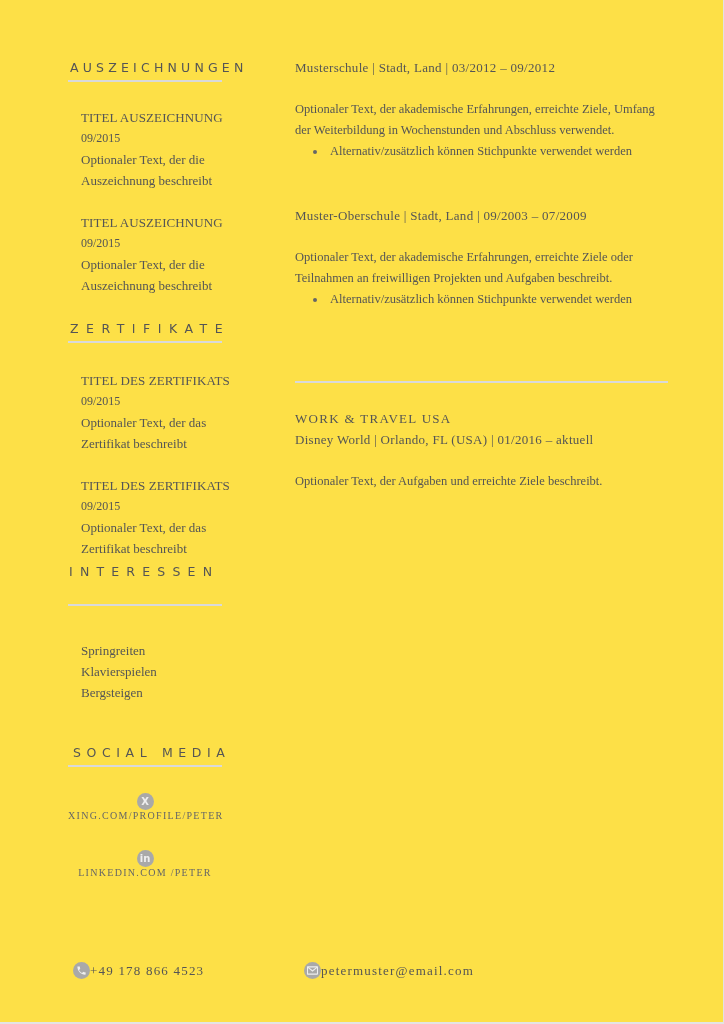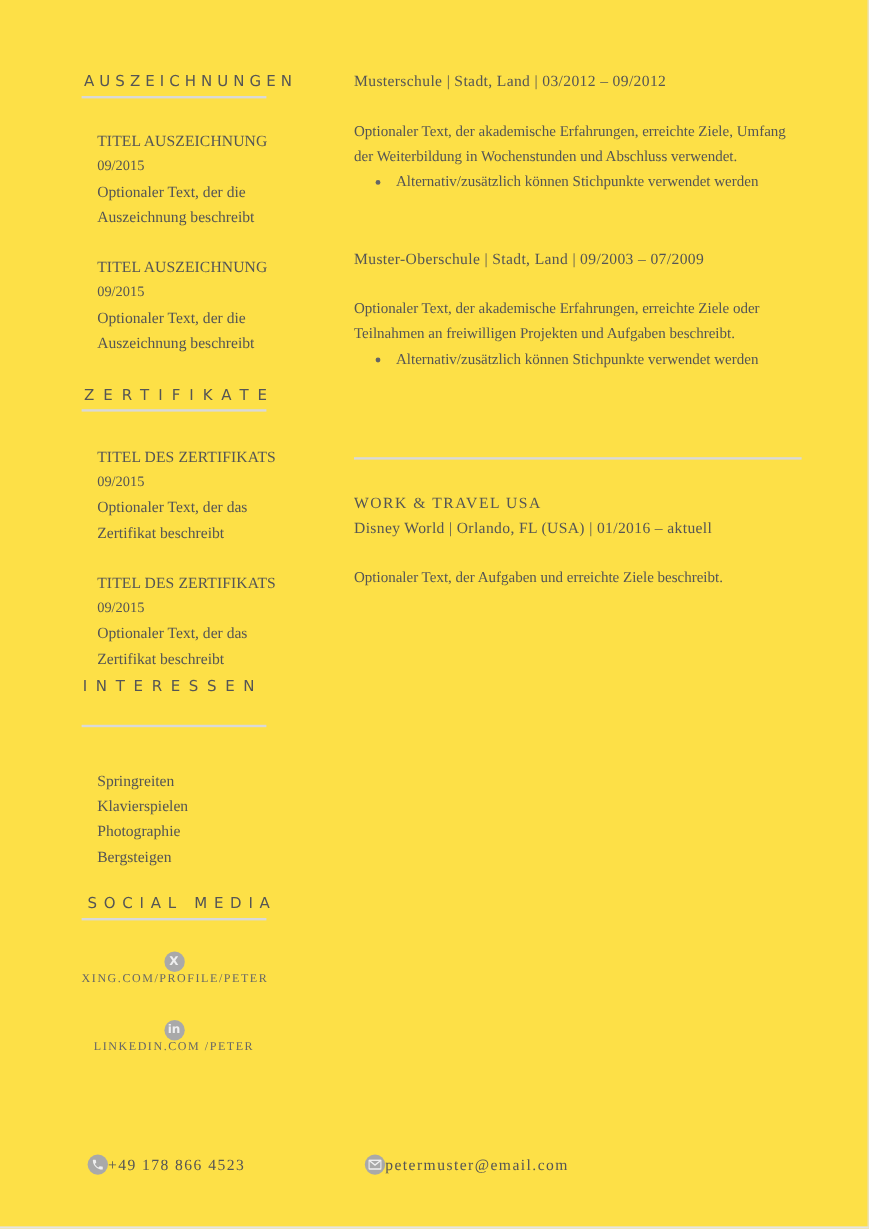--- a/index.html
+++ b/index.html
@@ -116,21 +116,20 @@
     <div class="item-text">Optionaler Text, der das</div>
     <div class="item-text">Zertifikat beschreibt</div>
   </div>
 
   <div class="sec-head" style="left:69px; top:564px; letter-spacing:7.2px;">INTERESSEN</div>
   <div class="sec-rule" style="left:68px; top:604px; width:154px;"></div>
 
   <div class="lblock" style="top:629px;margin-top:11px;">
     <div class="interest">Springreiten</div>
     <div class="interest">Klavierspielen</div>
-    <div class="interest">Photographie</div>
     <div class="interest">Bergsteigen</div>
   </div>
 
   <div class="sec-head" style="left:73px; top:745px; letter-spacing:5.6px;">SOCIAL MEDIA</div>
   <div class="sec-rule" style="left:68px; top:765px; width:154px;"></div>
 
   <div class="social" style="top:793px;">
     <div class="social-icon">X</div>
     <div class="social-label">XING.COM/PROFILE/PETER</div>
   </div>

